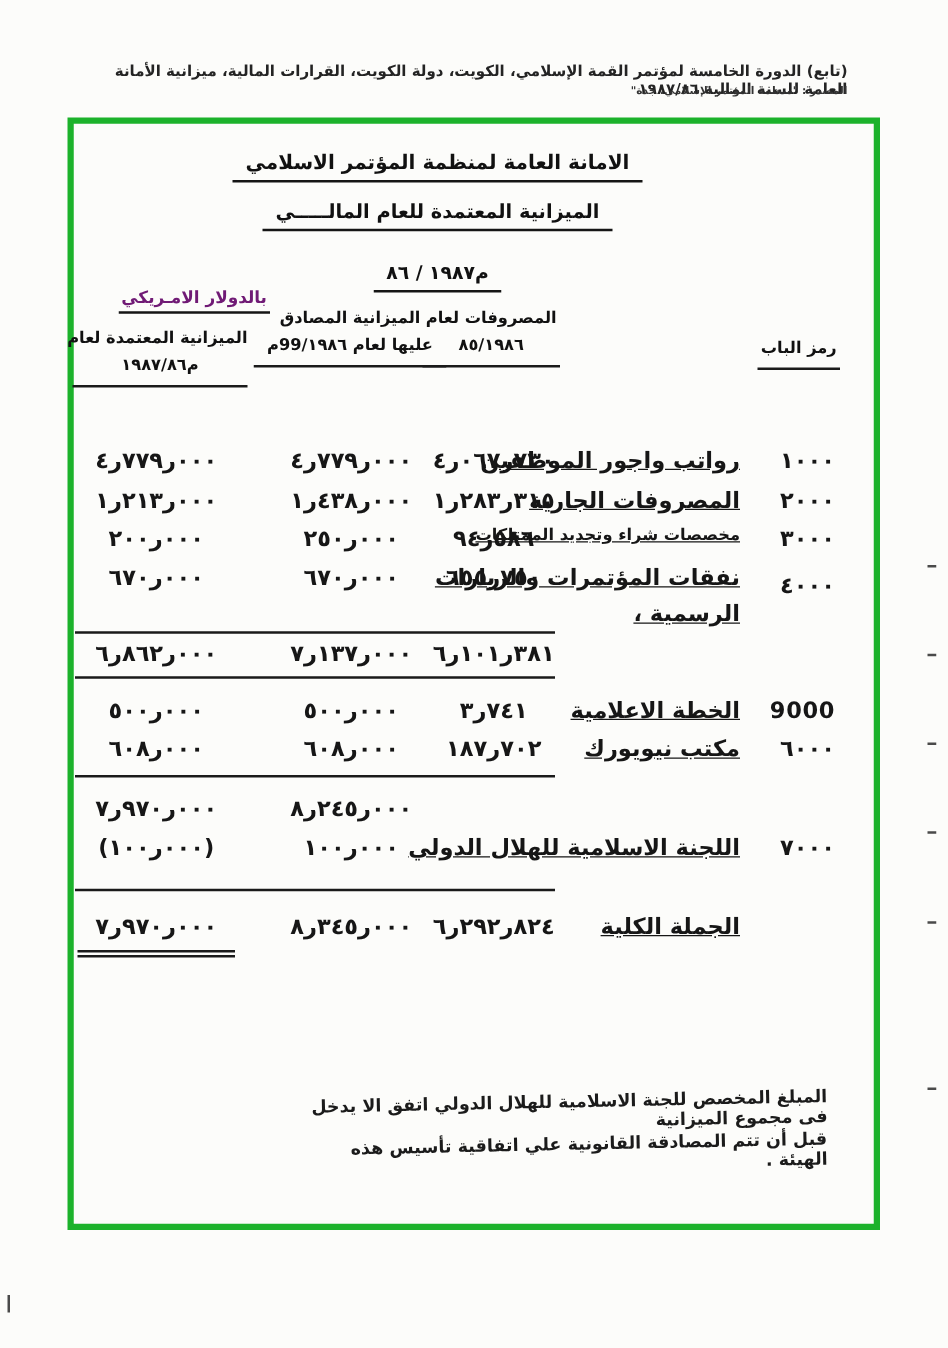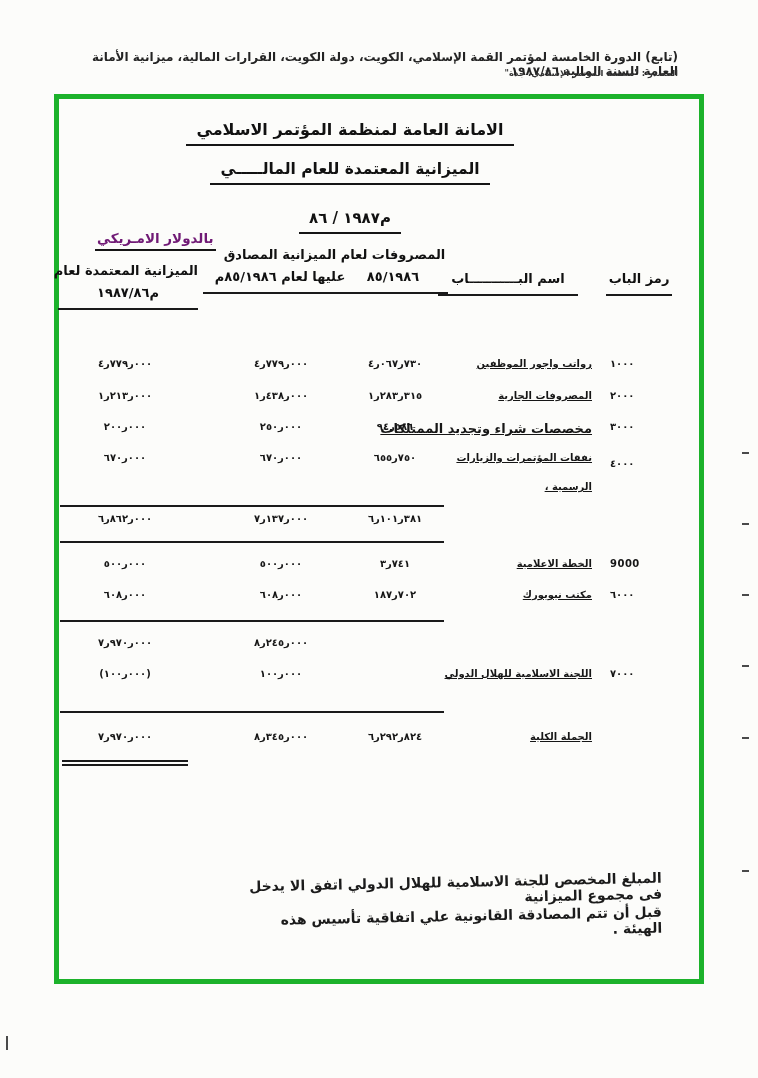--- a/index.html
+++ b/index.html
@@ -24,26 +24,26 @@
   
   .title { position:absolute; left:0; width:700px; text-align:center; font-weight:bold; color:#111; }
   .title .u { display:inline-block; border-bottom:2px solid #151515; padding:0 10px 5px; }
   .t1 { top:120px; font-size:16px; }
   .t2 { top:160px; font-size:15.5px; }
   .t3 { top:209px; font-size:15px; }
   .currency { position:absolute; left:95px; top:230px; font-size:13.5px; font-weight:bold;
               direction:rtl; border-bottom:2px solid #151515; padding:0 2px 3px; color:#701a75; }
 
   
-  .cell { position:absolute; top:0; font-size:10px; font-weight:bold; color:#161616; white-space:nowrap; }
+  .cell { position:absolute; top:0; font-size:18px; font-weight:bold; color:#161616; white-space:nowrap; }
   .c-adopted  { left:62px;  width:126px; text-align:center; }
   .c-approved { left:210px; width:142px; text-align:center; }
   .c-exp      { left:346px; width:98px;  text-align:center; }
   .c-name     { left:420px; width:172px; text-align:right; direction:rtl;text-decoration:underline; }
-  .c-code     { left:610px; width:58px;  text-align:left; }
+  .c-code     { left:610px; width:58px;  text-align:right; }
 
   .hcell { position:absolute; font-size:13px; font-weight:bold; text-align:center; color:#111;
            border-bottom:2px solid #1a1a1a; padding-bottom:4px; line-height:22px; white-space:nowrap; }
   .h-code     { left:606px; width:66px;  top:268px; direction:rtl; }
   .h-name     { left:438px; width:140px; top:268px; direction:rtl; }
   .h-exp      { left:338px; width:110px; top:244px; direction:rtl; }
   .h-approved { left:203px; width:154px; top:244px; direction:rtl; }
   .h-adopted  { left:58px;  width:140px; top:260px; direction:rtl; }
 
   .trow { position:absolute; left:0; width:758px; height:30px; }
@@ -75,28 +75,27 @@
   </div>
   <div class="title t2">
     <span class="u ar">الميزانية المعتمدة للعام المالـــــي</span>
   </div>
   <div class="title t3">
     <span class="u num">٨٦ / ١٩٨٧م</span>
   </div>
   <div class="currency">بالدولار الامـريكي</div>
 
   <div class="hcell h-code">رمز الباب</div>
-  <div class="hcell h-name">اسم البـــــــــــاب</div>
   <div class="hcell h-exp">
     <div>المصروفات لعام</div>
     <div class="num">٨٥/١٩٨٦</div>
   </div>
   <div class="hcell h-approved">
     <div>الميزانية المصادق</div>
-    <div>عليها لعام ٨٥/١٩٨٦م</div>
+    <div>عليها لعام 99/١٩٨٦م</div>
   </div>
   <div class="hcell h-adopted">
     <div>الميزانية المعتمدة لعام</div>
     <div class="num">١٩٨٧/٨٦م</div>
   </div>
 
   <div class="trow" style="top:358px">
     <div class="cell c-code num">١٠٠٠</div>
     <div class="cell c-name">رواتب واجور الموظفين</div>
     <div class="cell c-exp num">٤ر٠٦٧ر٧٣٠</div>

